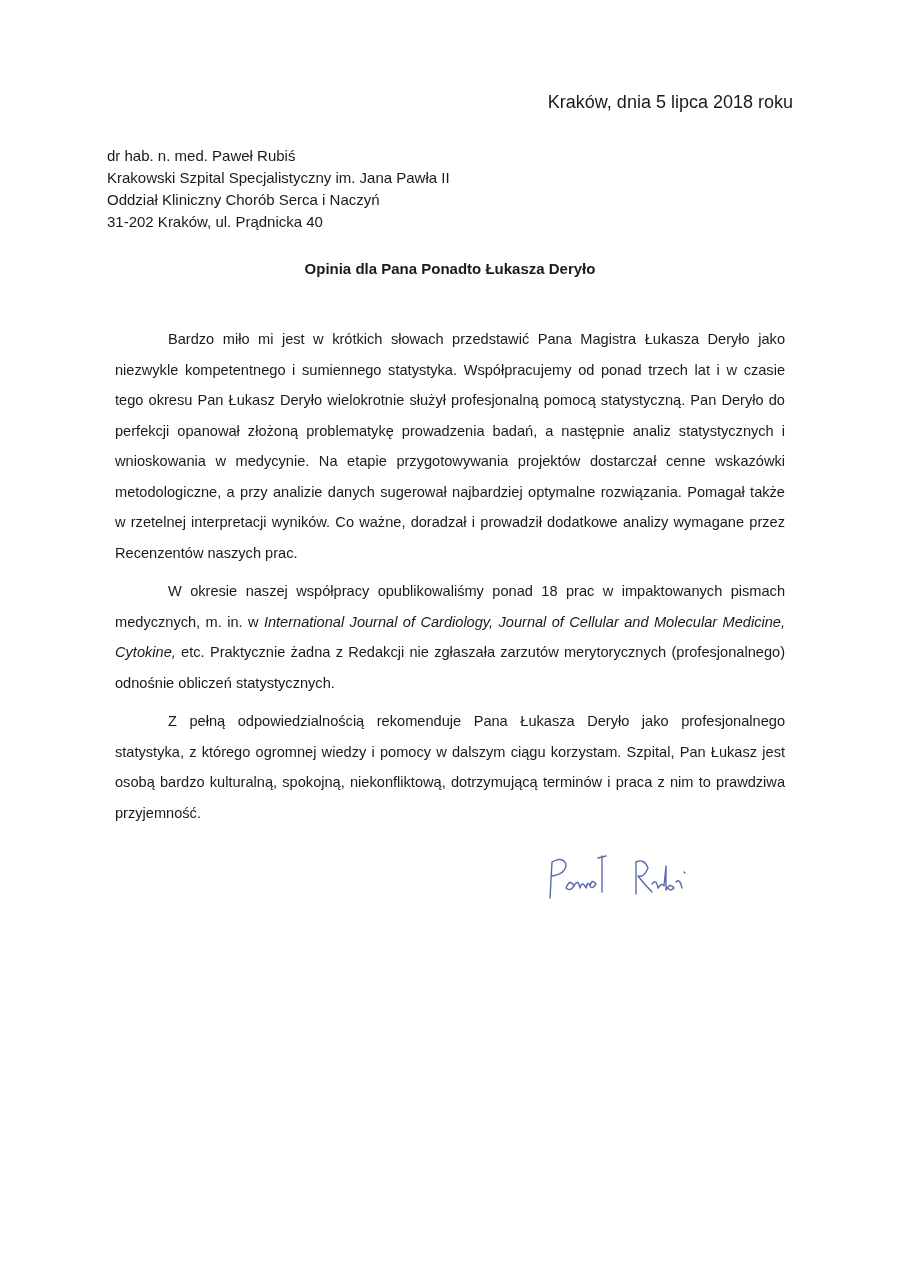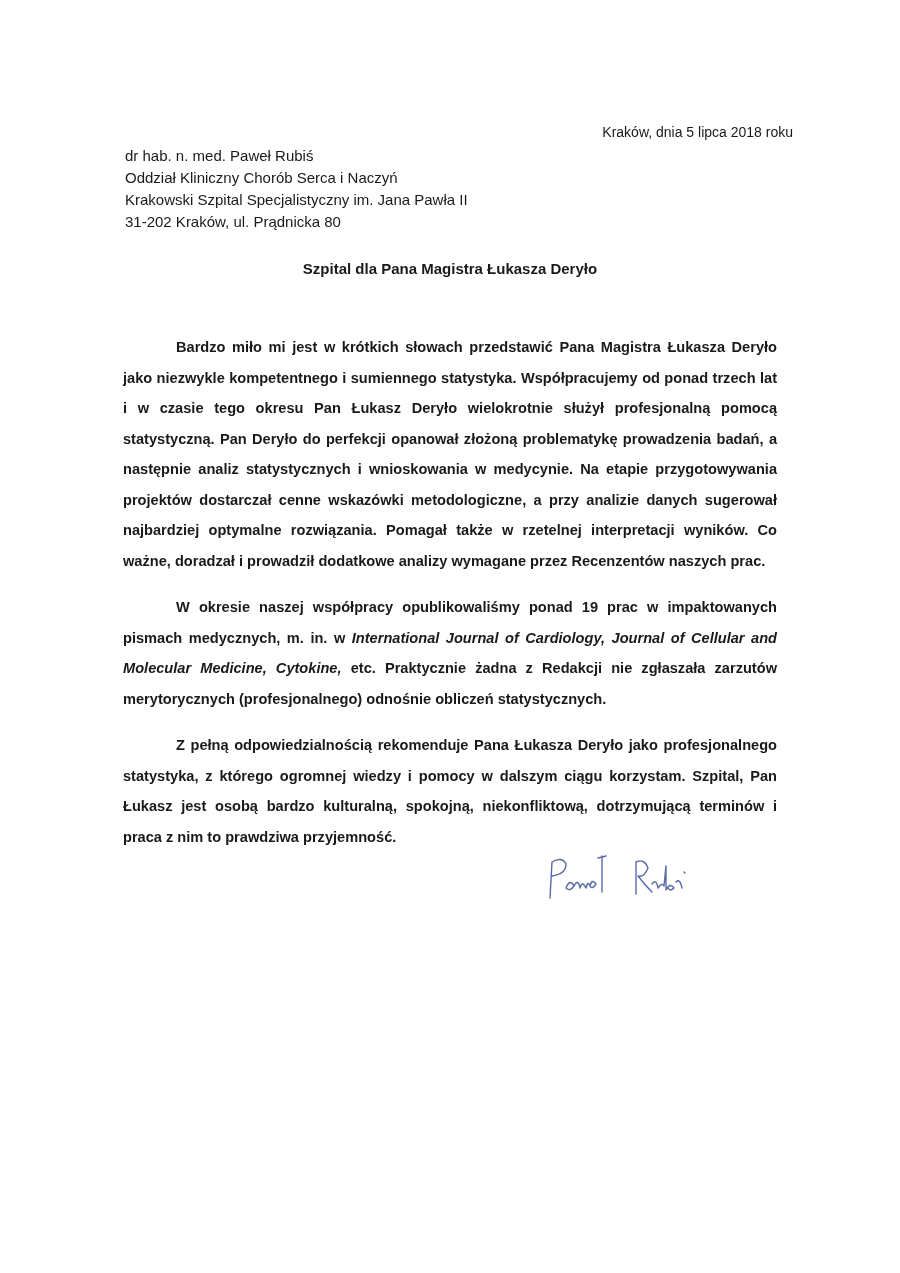--- a/index.html
+++ b/index.html
@@ -1,45 +1,45 @@
 <!DOCTYPE html>
 <html><head>
 <meta charset="utf-8">
 <style>
   html, body { margin: 0; padding: 0; background: #ffffff; }
   body { width: 900px; height: 1273px; position: relative; overflow: hidden;
          font-family: "Liberation Sans", sans-serif; color: #1a1a1a; }
-  .date { position: absolute; top: 124px; right: 107px; font-size: 14px; }
+  .date { position: absolute; top: 92px; right: 107px; font-size: 18px; }
   .address { position: absolute; top: 145px; left: 107px; font-size: 15px; line-height: 22px; }
-  .address div { white-space: nowrap; margin-left: 18px; }
+  .address div { white-space: nowrap; }
   .title { position: absolute; top: 260px; left: 0; width: 900px; text-align: center;
            font-size: 15px; font-weight: bold; }
   .body { position: absolute; top: 316px; left: 107px; width: 686px; font-size: 14.6px;
           line-height: 30.5px; text-align: justify; }
-  .body p { margin: 16px; text-indent: 53px; font-weight: bold; }
+  .body p { margin: 8px; text-indent: 53px; }
   .body i { font-style: italic; }
   .signature { position: absolute; top: 848px; left: 540px; }
 </style>
 </head>
 <body>
 
 <div class="date">Kraków, dnia 5 lipca 2018 roku</div>
 
 <div class="address">
   <div>dr hab. n. med. Paweł Rubiś</div>
+  <div>Krakowski Szpital Specjalistyczny im. Jana Pawła II</div>
   <div>Oddział Kliniczny Chorób Serca i Naczyń</div>
-  <div>Krakowski Szpital Specjalistyczny im. Jana Pawła II</div>
-  <div>31-202 Kraków, ul. Prądnicka 80</div>
+  <div>31-202 Kraków, ul. Prądnicka 40</div>
 </div>
 
-<div class="title">Szpital dla Pana Magistra Łukasza Deryło</div>
+<div class="title">Opinia dla Pana Ponadto Łukasza Deryło</div>
 
 <div class="body">
   <p>Bardzo miło mi jest w krótkich słowach przedstawić Pana Magistra Łukasza Deryło jako niezwykle kompetentnego i sumiennego statystyka. Współpracujemy od ponad trzech lat i w czasie tego okresu Pan Łukasz Deryło wielokrotnie służył profesjonalną pomocą statystyczną. Pan Deryło do perfekcji opanował złożoną problematykę prowadzenia badań, a następnie analiz statystycznych i wnioskowania w medycynie. Na etapie przygotowywania projektów dostarczał cenne wskazówki metodologiczne, a przy analizie danych sugerował najbardziej optymalne rozwiązania. Pomagał także w rzetelnej interpretacji wyników. Co ważne, doradzał i prowadził dodatkowe analizy wymagane przez Recenzentów naszych prac.</p>
-  <p><span>W okresie naszej współpracy opublikowaliśmy ponad 19 prac w impaktowanych pismach medycznych, m. in. w </span><i>International Journal of Cardiology, Journal of Cellular and Molecular Medicine, Cytokine,</i><span> etc. Praktycznie żadna z Redakcji nie zgłaszała zarzutów merytorycznych (profesjonalnego) odnośnie obliczeń statystycznych.</span></p>
+  <p><span>W okresie naszej współpracy opublikowaliśmy ponad 18 prac w impaktowanych pismach medycznych, m. in. w </span><i>International Journal of Cardiology, Journal of Cellular and Molecular Medicine, Cytokine,</i><span> etc. Praktycznie żadna z Redakcji nie zgłaszała zarzutów merytorycznych (profesjonalnego) odnośnie obliczeń statystycznych.</span></p>
   <p>Z pełną odpowiedzialnością rekomenduje Pana Łukasza Deryło jako profesjonalnego statystyka, z którego ogromnej wiedzy i pomocy w dalszym ciągu korzystam. Szpital, Pan Łukasz jest osobą bardzo kulturalną, spokojną, niekonfliktową, dotrzymującą terminów i praca z nim to prawdziwa przyjemność.</p>
 </div>
 
 <div class="signature">
   <svg width="170" height="60" viewBox="0 0 170 60">
     <g fill="none" stroke="#5a6aa8" stroke-width="1.4" stroke-linecap="round" stroke-linejoin="round">
       <path d="M10 50 L12 14 Q22 8 26 16 Q26 26 12 28"></path>
       <path d="M26 40 Q30 30 34 38 Q30 44 26 40 M34 38 Q38 30 40 40 Q42 32 46 40 Q48 32 50 38 Q52 30 56 36 Q52 42 50 38"></path>
       <path d="M62 8 L62 44 M58 10 L66 8"></path>
       <path d="M96 46 L96 14 Q104 10 108 20 Q104 30 98 28 Q104 36 112 44"></path>

